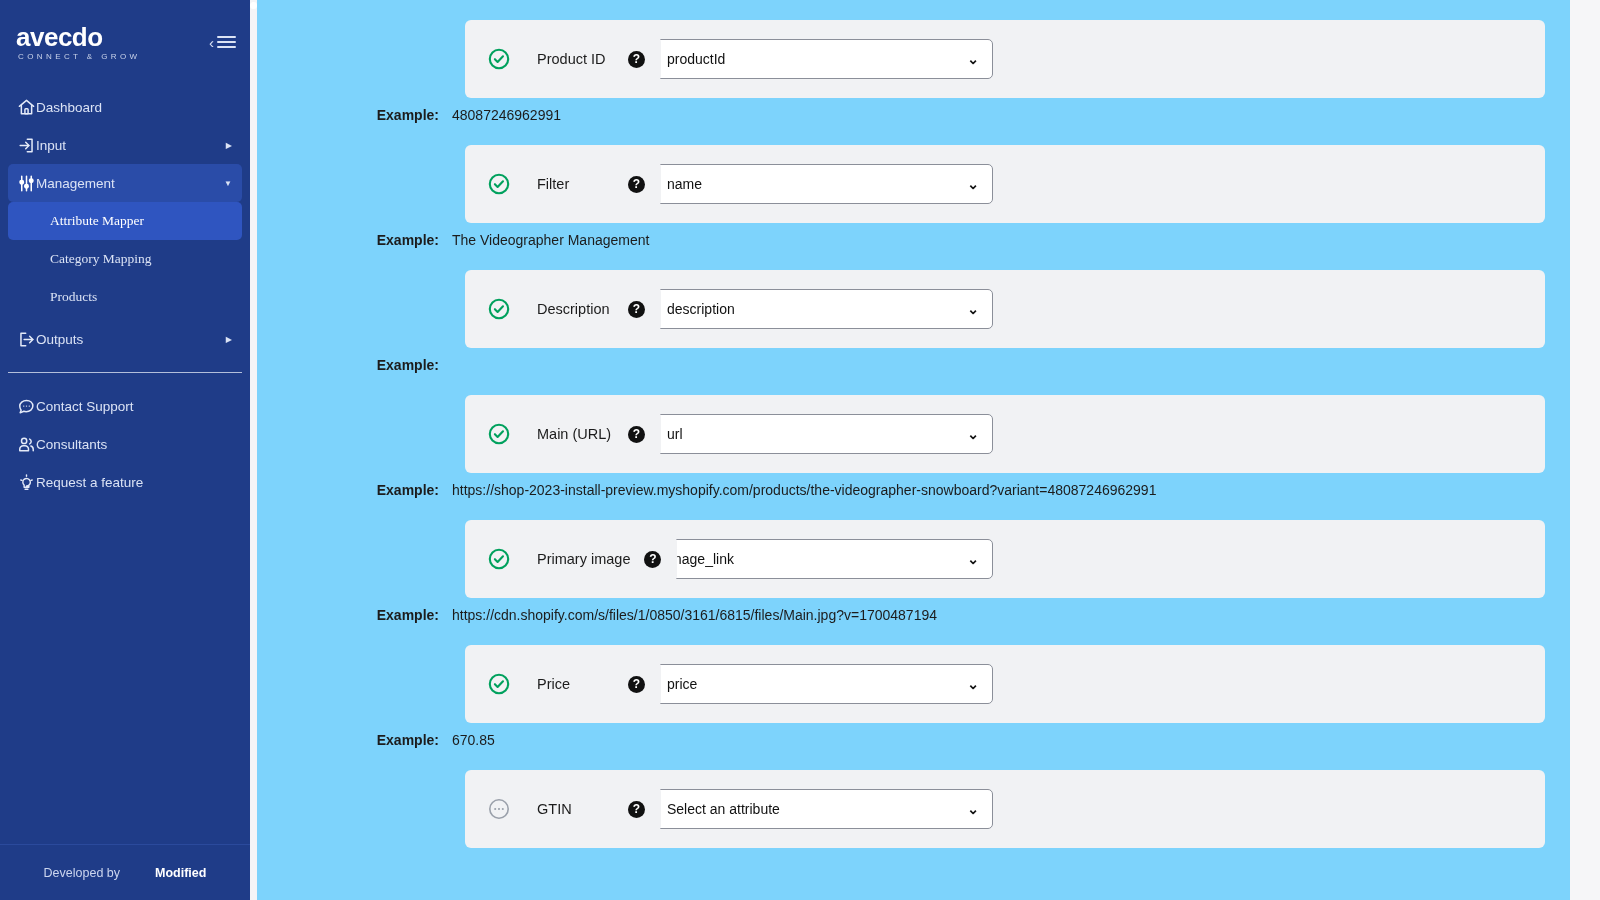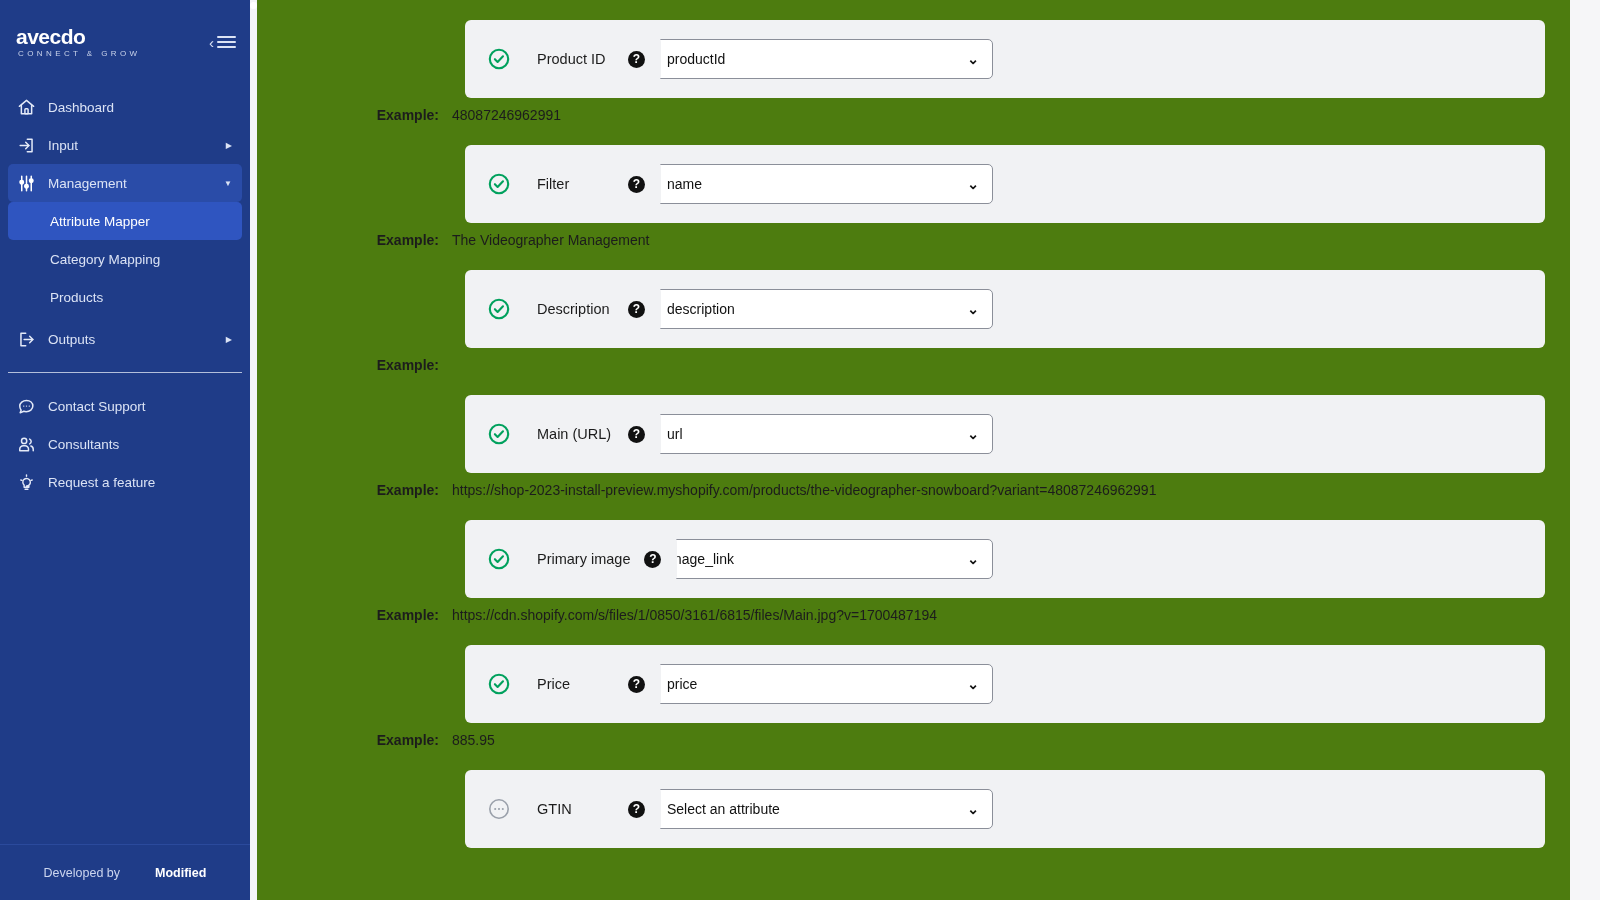--- a/index.html
+++ b/index.html
@@ -20,21 +20,21 @@
     color: #e8ecf7;
     display: flex; flex-direction: column;
   }
   .sb-header {
     height: 84px;
     display: flex; align-items: center; justify-content: space-between;
     padding: 0 14px 0 16px;
   }
   .logo-wrap { display: flex; flex-direction: column; gap: 2px; }
   .logo-main {
-    font-size: 21px; font-weight: 700; letter-spacing: -0.5px;
+    font-size: 26px; font-weight: 700; letter-spacing: -0.5px;
     color: #ffffff; line-height: 1; position: relative; display: inline-block;
   }
   .logo-dots { position: absolute; top: -4px; right: -14px; width: 14px; height: 14px; }
   .logo-dots i {
     position: absolute; display: block; border-radius: 50%;
     background: #fff; border: 2px solid #fff;
   }
   .logo-dots i.d1 { width: 7px; height: 7px; left: 0px; top: 6px; }
   .logo-dots i.d2 { width: 5px; height: 5px; left: 7px; top: 1px; background: transparent; border-width: 1.5px; }
   .logo-sub {
@@ -44,52 +44,52 @@
   .collapse-toggle {
     display: flex; align-items: center; gap: 3px;
     cursor: pointer; color: #dbe3f5;
   }
   .collapse-toggle .chev { font-size: 15px; line-height: 1; }
   .burger { display: flex; flex-direction: column; gap: 3px; }
   .burger span { display: block; width: 19px; height: 2px; background: #dbe3f5; border-radius: 1px; }
 
   .sb-nav { padding: 4px 8px 0 8px; }
   .nav-item {
-    display: flex; align-items: center; gap: 12px;
+    display: flex; align-items: center; 
     height: 38px; padding: 0 10px 0 8px;
     border-radius: 5px; cursor: pointer;
     font-size: 13.5px; color: #dbe3f5; position: relative;
   }
   .nav-item .ico { width: 20px; height: 20px; flex: 0 0 20px; display: flex; align-items: center; justify-content: center; }
   .nav-item .ico svg { display: block; }
   .nav-item .lbl { flex: 1; }
   .nav-item .arrow { font-size: 8px; color: #dbe3f5; }
   .nav-item.active-parent { background: #2A4CA8; }
-  .subnav { padding: 0 8px; }
+  .subnav { padding: 0 8px; font-family: Liberation Serif, serif; }
   .sub-item {
     display: flex; align-items: center;
     height: 38px; padding-left: 42px;
     font-size: 13.5px; color: #dbe3f5;
     border-radius: 5px; cursor: pointer;
   }
   .sub-item.active { background: #2F55C0; color: #ffffff; }
   .sb-divider { height: 1px; background: #e6ebf7; margin: 14px 8px 10px 8px; opacity: .75; }
   .sb-footer {
     margin-top: auto;
     border-top: 1px solid #2b4a9c;
     height: 56px; display: flex; align-items: center; justify-content: center;
     font-size: 12.5px; color: #ccd6ef; gap: 31px;
   }
   .sb-footer b { color: #ffffff; font-weight: 700; margin-left: 4px; }
 
   
   .main-outer { flex: 1; height: 900px; display: flex; background: #f4f5f7; }
   .gutter-left { width: 7px; background: #f4f5f7; flex: 0 0 7px; }
   .content {
-    flex: 1; height: 900px; background: #4d7c0f;
+    flex: 1; height: 900px; background: #7dd3fc;
     overflow: hidden; position: relative;
   }
   .scroll-gutter { width: 30px; background: #f6f6f8; flex: 0 0 30px; }
 
   .rows { padding-top: 0px; }
   .map-row { position: relative; }
 
   .row-panel {
     position: relative;
     margin-left: 208px;
@@ -470,21 +470,21 @@
         <span class="caret">⌄</span>
       </div>
       <div class="select-large">
         <span style="">price</span>
         <span class="caret">⌄</span>
       </div>
     </div>
 
     <div class="example-line">
       <span class="example-label">Example:</span>
-      <span class="example-value">885.95</span>
+      <span class="example-value">670.85</span>
     </div>
   </div>
           <div class="row-gap"></div>
           <div class="map-row">
     <div class="row-panel">
       <div class="row-chip">
         <span class="chip-label">GTIN</span>
         <span class="help-icon">?</span>
       </div>
       <span class="status-icon">

